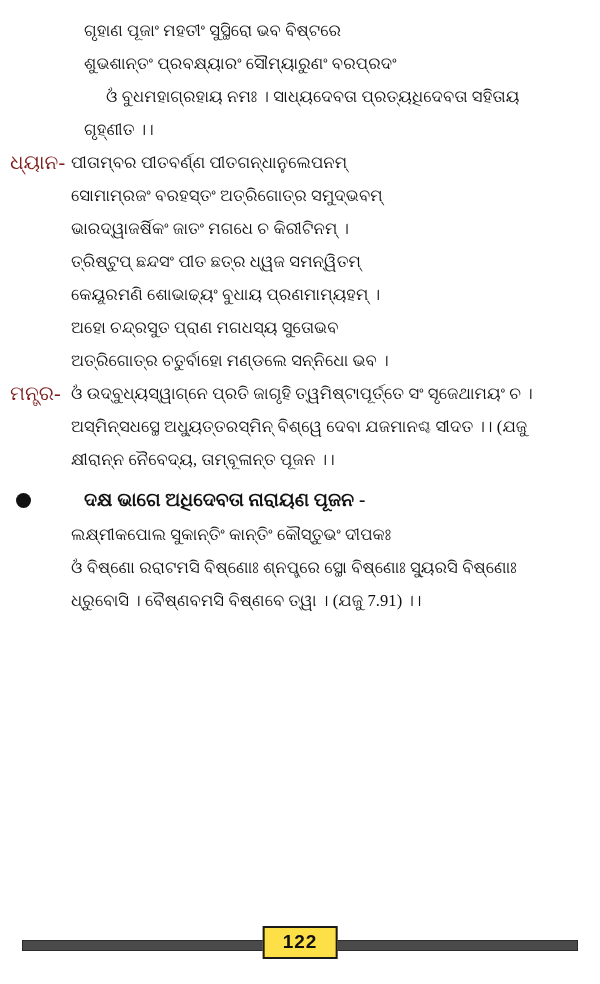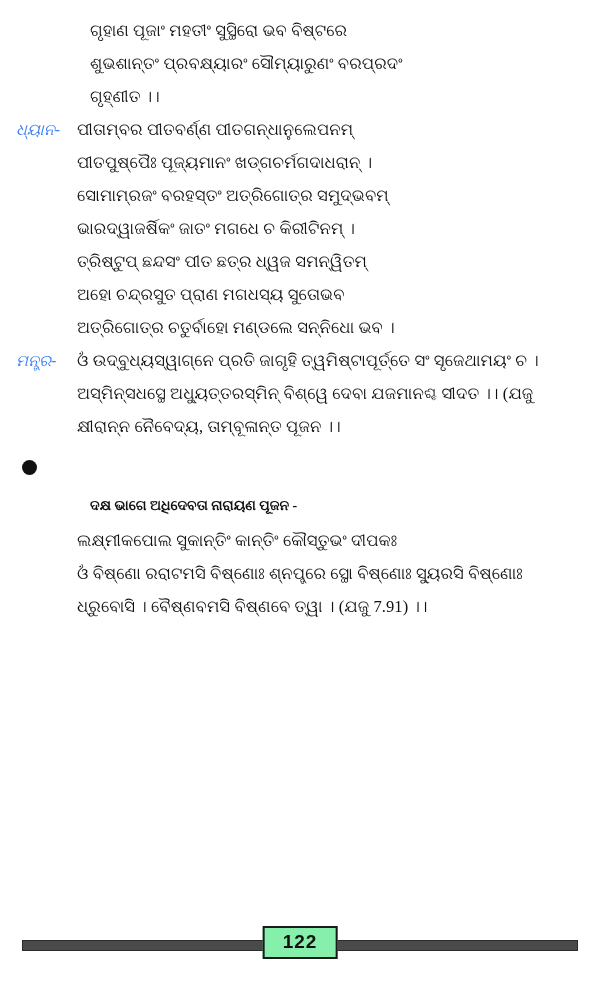--- a/index.html
+++ b/index.html
@@ -13,35 +13,34 @@
     font-family: "Liberation Serif", serif;
     color: #111111;
     position: relative;
     overflow: hidden;
   }
   .page {
     position: relative;
     width: 600px;
     height: 984px;
     box-sizing: border-box;
-    padding: 14px 18px 0 16px;
+    padding: 14px 18px 0 10px;
   }
   .block {
     display: flex;
     align-items: flex-start;
     margin-bottom: 0;
   }
   .label-col {
     width: 52px;
     flex: 0 0 52px;
-    font-size: 16px;
+    font-size: 20px;
     line-height: 33px;
-    color: #3b82f6;
+    color: #7f1d1d;
     white-space: nowrap;
-    font-style: italic;
   }
   .lines-col {
     flex: 1 1 auto;
   }
   .line {
     font-size: 16.5px;
     line-height: 33px;
     letter-spacing: 0.1px;
     white-space: nowrap;
   }
@@ -65,25 +64,24 @@
     box-sizing: border-box;
   }
   .bullet {
     width: 15px;
     height: 15px;
     border-radius: 50%;
     background: #111;
     display: inline-block;
   }
   .section-title {
-    font-size: 14px;
+    font-size: 19px;
     font-weight: bold;
     line-height: 36px;
     padding-left: 22px;
-    margin-top: 39px;
   }
   .footer {
     position: absolute;
     left: 0;
     right: 0;
     bottom: 18px;
     height: 40px;
   }
   .rule {
     position: absolute;
@@ -92,52 +90,53 @@
     right: 22px;
     height: 9px;
     background: #4a4a4a;
     border: 1px solid #2b2b2b;
   }
   .page-num-box {
     position: absolute;
     left: 50%;
     top: 0;
     transform: translateX(-50%);
-    background: #86efac;
+    background: #fde047;
     border: 2px solid #1a1a1a;
     padding: 2px 18px 3px 18px;
     font-family: "Liberation Sans", sans-serif;
     font-size: 19px;
     font-weight: bold;
     letter-spacing: 1px;
     line-height: 24px;
   }
 </style>
 </head>
 <body>
 
 <div class="page">
 
   <div class="block">
     <div class="label-col"></div>
     <div class="lines-col">
       <div class="line indent-1">ଗୃହାଣ ପୂଜାଂ ମହତୀଂ ସୁସ୍ଥିରୋ ଭବ ବିଷ୍ଟରେ</div>
       <div class="line indent-1">ଶୁଭଶାନ୍ତଂ ପ୍ରବକ୍ଷ୍ୟାରଂ ସୌମ୍ୟାରୁଣଂ ବରପ୍ରଦଂ</div>
+      <div class="line indent-2">ଓଁ ବୁଧମହାଗ୍ରହାୟ ନମଃ । ସାଧ୍ୟଦେବତା ପ୍ରତ୍ୟଧିଦେବତା ସହିତାୟ</div>
       <div class="line indent-1">ଗୃହ୍ଣୀତ ।।</div>
     </div>
   </div>
 
   <div class="block">
     <div class="label-col">ଧ୍ୟାନ-</div>
     <div class="lines-col">
       <div class="line indent-3">ପୀତାମ୍ବର ପୀତବର୍ଣ୍ଣ ପୀତଗନ୍ଧାନୁଲେପନମ୍</div>
-      <div class="line indent-3">ପୀତପୁଷ୍ପୈଃ ପୂଜ୍ୟମାନଂ ଖଡ୍ଗଚର୍ମଗଦାଧରାନ୍ ।</div>
       <div class="line indent-3">ସୋମାମ୍ରଜଂ ବରହସ୍ତଂ ଅତ୍ରିଗୋତ୍ର ସମୁଦ୍ଭବମ୍</div>
       <div class="line indent-3">ଭାରଦ୍ୱାଜର୍ଷିକଂ ଜାତଂ ମଗଧେ ଚ କିରୀଟିନମ୍ ।</div>
       <div class="line indent-3">ତ୍ରିଷ୍ଟୁପ୍ ଛନ୍ଦସଂ ପୀତ ଛତ୍ର ଧ୍ୱଜ ସମନ୍ୱିତମ୍</div>
+      <div class="line indent-3">କେୟୂରମଣି ଶୋଭାଢ୍ୟଂ ବୁଧାୟ ପ୍ରଣମାମ୍ୟହମ୍ ।</div>
       <div class="line indent-3">ଅହୋ ଚନ୍ଦ୍ରସୁତ ପ୍ରାଣ ମଗଧସ୍ୟ ସୁତୋଭବ</div>
       <div class="line indent-3">ଅତ୍ରିଗୋତ୍ର ଚତୁର୍ବାହୋ ମଣ୍ଡଲେ ସନ୍ନିଧୋ ଭବ ।</div>
     </div>
   </div>
 
   <div class="block">
     <div class="label-col">ମନ୍ତ୍ର-</div>
     <div class="lines-col">
       <div class="line indent-3">ଓଁ ଉଦ୍‌ବୁଧ୍ୟସ୍ୱାଗ୍ନେ ପ୍ରତି ଜାଗୃହି ତ୍ୱମିଷ୍ଟାପୂର୍ତ୍ତେ ସଂ ସୃଜେଥାମୟଂ ଚ ।</div>
       <div class="line indent-3">ଅସ୍ମିନ୍‌ସଧସ୍ଥେ ଅଧ୍ୟୁତ୍ତରସ୍ମିନ୍ ବିଶ୍ୱେ ଦେବା ଯଜମାନଶ୍ଚ ସୀଦତ ।। (ଯଜୁ</div>

